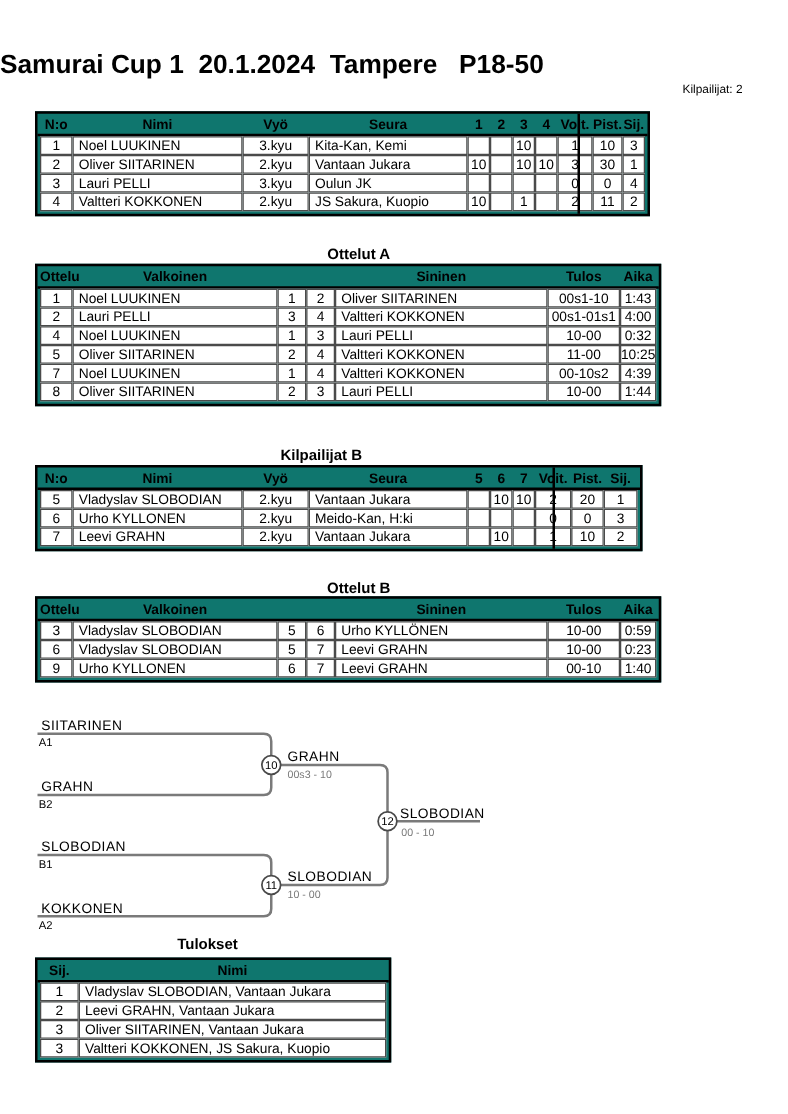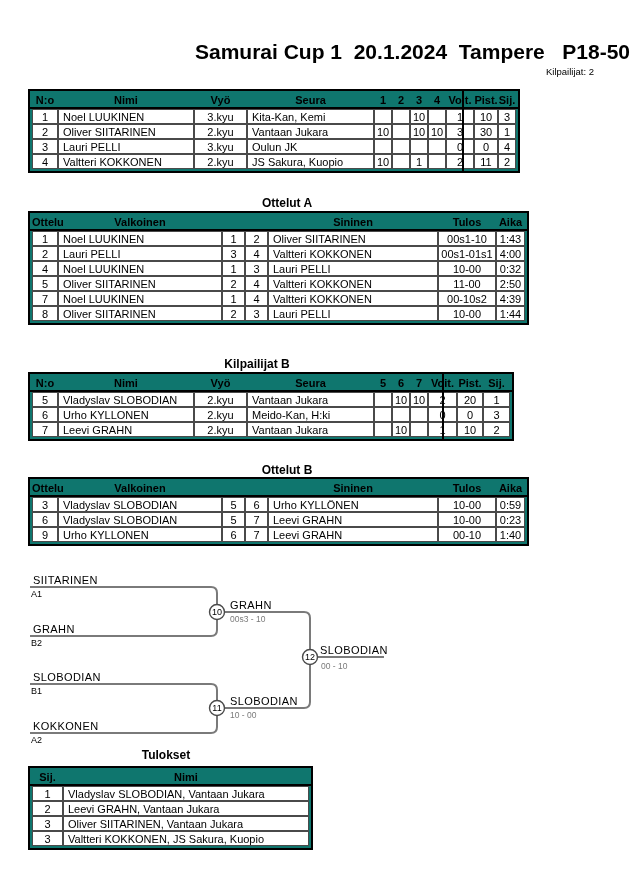--- a/index.html
+++ b/index.html
@@ -1,19 +1,19 @@
 <!DOCTYPE html>
 <html><head>
 <meta charset="utf-8">
 <style>
   html,body { margin:0; padding:0; background:#fff; }
   body { width:630px; height:891px; font-family:"Liberation Sans", sans-serif; color:#000; }
   .page { position:relative; width:630px; height:891px; background:#fff; overflow:hidden; }
 
-  .main-title { position:absolute; top:40px; left:0; width:630px; text-align:right;
+  .main-title { position:absolute; top:40px; left:0; width:630px; text-align:left;
                 font-size:21px; font-weight:bold; white-space:pre; }
   .count { position:absolute; top:66px; left:546px; font-size:9.5px; }
 
   .sec { position:absolute; font-size:12px; font-weight:bold; text-align:center; }
   #t-pool-a    { top:68px;  left:0; width:514px; }
   #t-matches-a { top:196px; left:0; width:574px; }
   #t-pool-b    { top:357px; left:0; width:514px; }
   #t-matches-b { top:463px; left:0; width:574px; }
   #t-results   { top:748px; left:0; width:332px; }
 
@@ -155,21 +155,21 @@
     <div class="c L">Lauri PELLI</div>
     <div class="c">10-00</div>
     <div class="c">0:32</div>
 
     <div class="c">5</div>
     <div class="c L">Oliver SIITARINEN</div>
     <div class="c">2</div>
     <div class="c">4</div>
     <div class="c L">Valtteri KOKKONEN</div>
     <div class="c">11-00</div>
-    <div class="c">2:50</div>
+    <div class="c">10:25</div>
 
     <div class="c">7</div>
     <div class="c L">Noel LUUKINEN</div>
     <div class="c">1</div>
     <div class="c">4</div>
     <div class="c L">Valtteri KOKKONEN</div>
     <div class="c">00-10s2</div>
     <div class="c">4:39</div>
 
     <div class="c">8</div>

